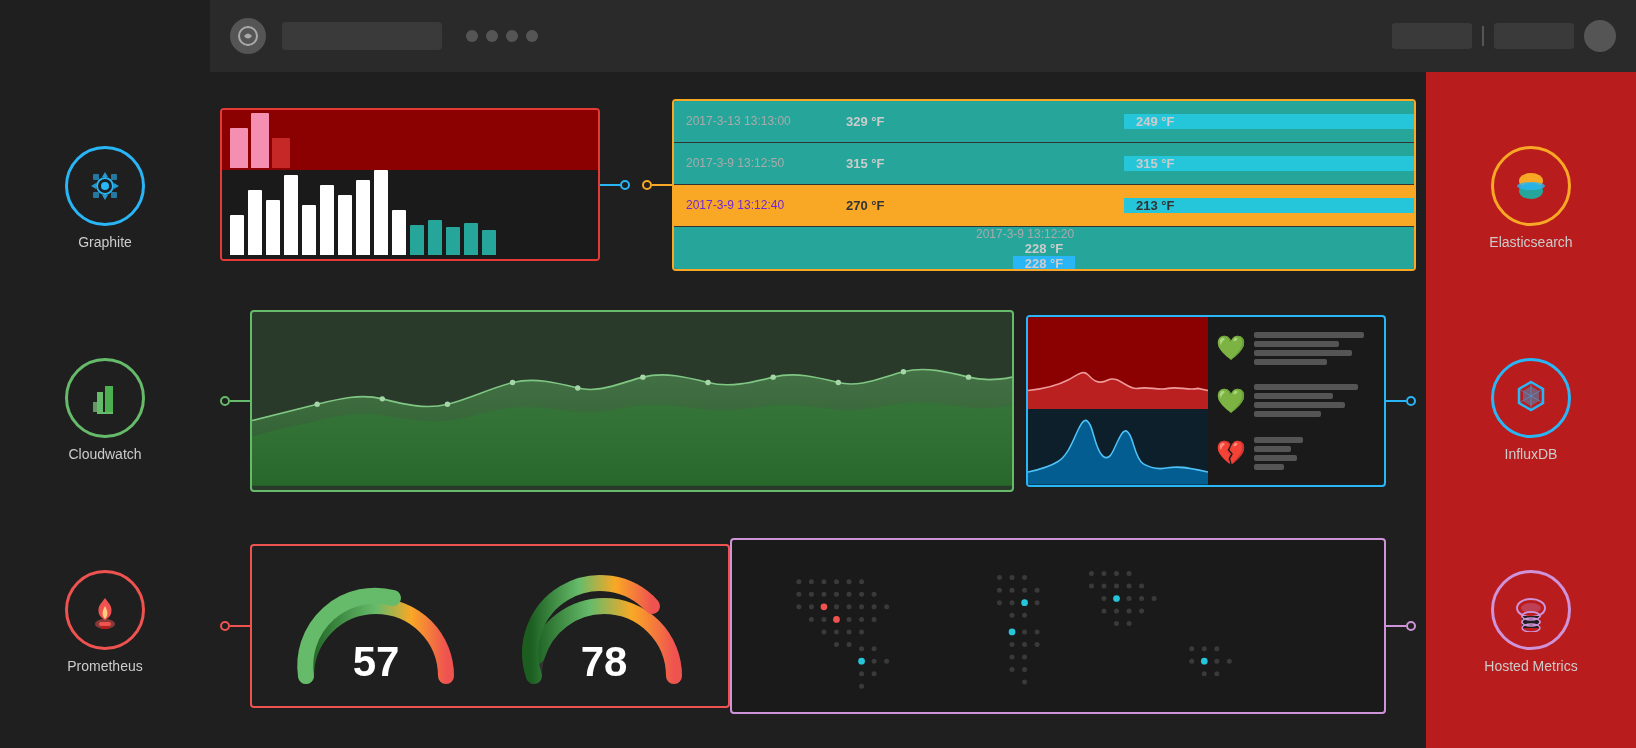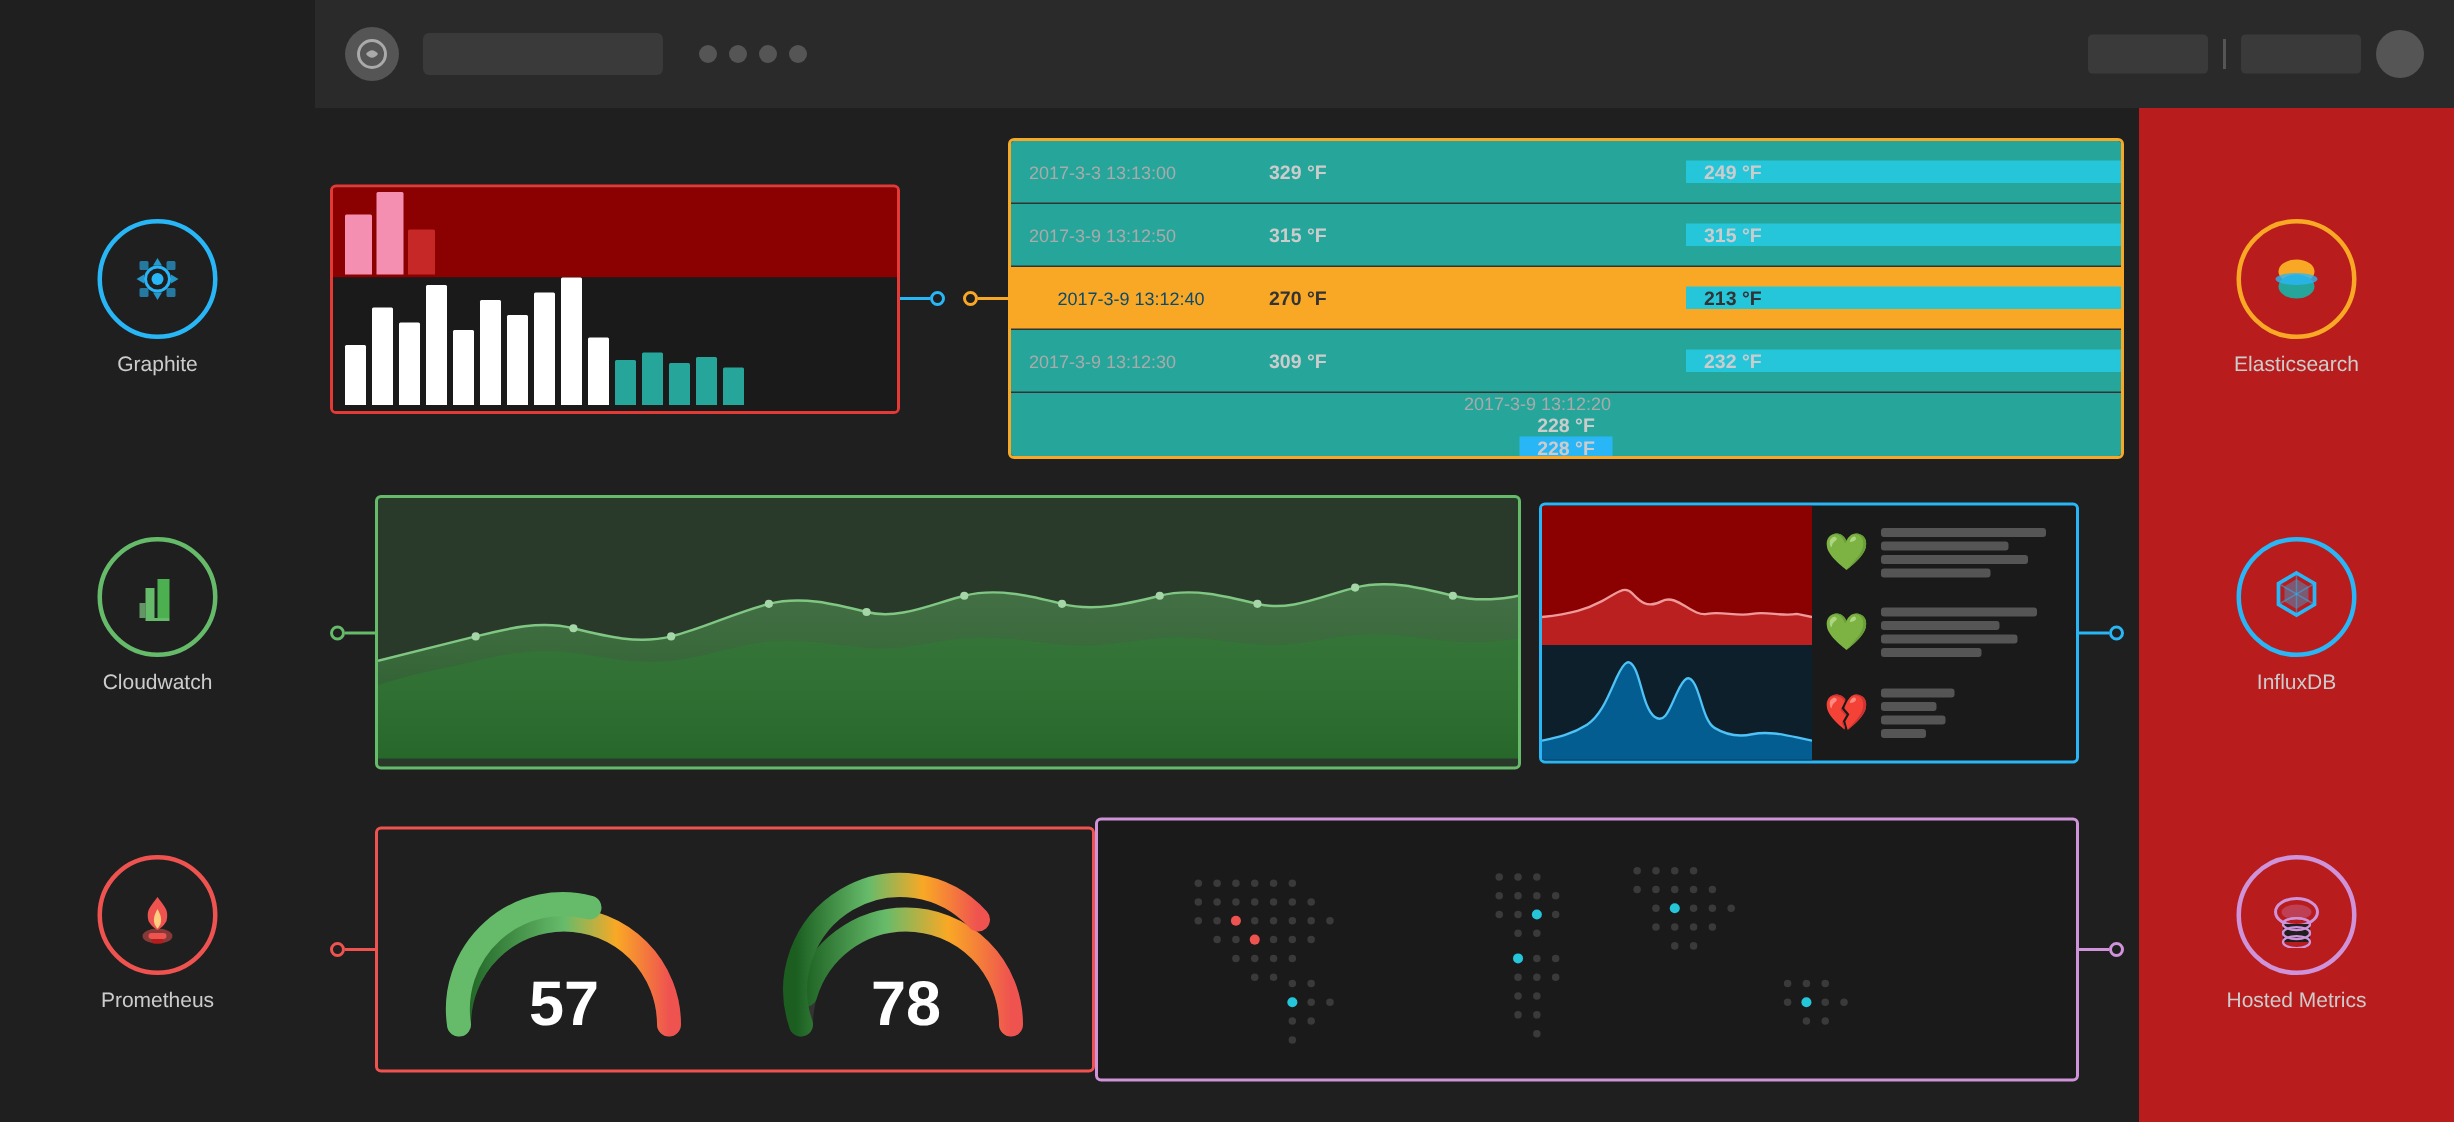--- a/index.html
+++ b/index.html
@@ -416,38 +416,33 @@
         </div>
       </div>
 
       <div style="display:flex;align-items:center;gap:0;flex:1;">
         <div style="display:flex;align-items:center;">
           <div style="width:10px;height:10px;border-radius:50%;border:2px solid #f9a825;background:#1f1f1f;"></div>
           <div style="width:20px;height:2px;background:#f9a825;"></div>
         </div>
         <div class="table-panel panel" style="flex:1;">
           <div class="table-row-item" style="background:#26a69a;">
-            <div class="table-cell-time">2017-3-3 13:13:00</div>
+            <div class="table-cell-time">2017-3-13 13:13:00</div>
             <div class="table-cell-val1" style="background:#26a69a;">329 °F</div>
             <div class="table-cell-val2" style="background:#26c6da;">249 °F</div>
           </div>
           <div class="table-row-item" style="background:#26a69a;">
             <div class="table-cell-time">2017-3-9 13:12:50</div>
             <div class="table-cell-val1" style="background:#26a69a;">315 °F</div>
             <div class="table-cell-val2" style="background:#26c6da;">315 °F</div>
           </div>
           <div class="table-row-item" style="background:#f9a825;">
-            <div class="table-cell-time" style="color:#0c4a6e;text-align:center;">2017-3-9 13:12:40</div>
+            <div class="table-cell-time" style="color:#6d28d9;">2017-3-9 13:12:40</div>
             <div class="table-cell-val1" style="background:#f9a825;color:#333;">270 °F</div>
             <div class="table-cell-val2" style="background:#26c6da;color:#333;">213 °F</div>
-          </div>
-          <div class="table-row-item" style="background:#26a69a;">
-            <div class="table-cell-time">2017-3-9 13:12:30</div>
-            <div class="table-cell-val1" style="background:#26a69a;">309 °F</div>
-            <div class="table-cell-val2" style="background:#26c6da;">232 °F</div>
           </div>
           <div class="table-row-item" style="background:#26a69a;flex-direction:column;">
             <div class="table-cell-time">2017-3-9 13:12:20</div>
             <div class="table-cell-val1" style="background:#26a69a;">228 °F</div>
             <div class="table-cell-val2" style="background:#29b6f6;">228 °F</div>
           </div>
         </div>
       </div>
     </div>
 

